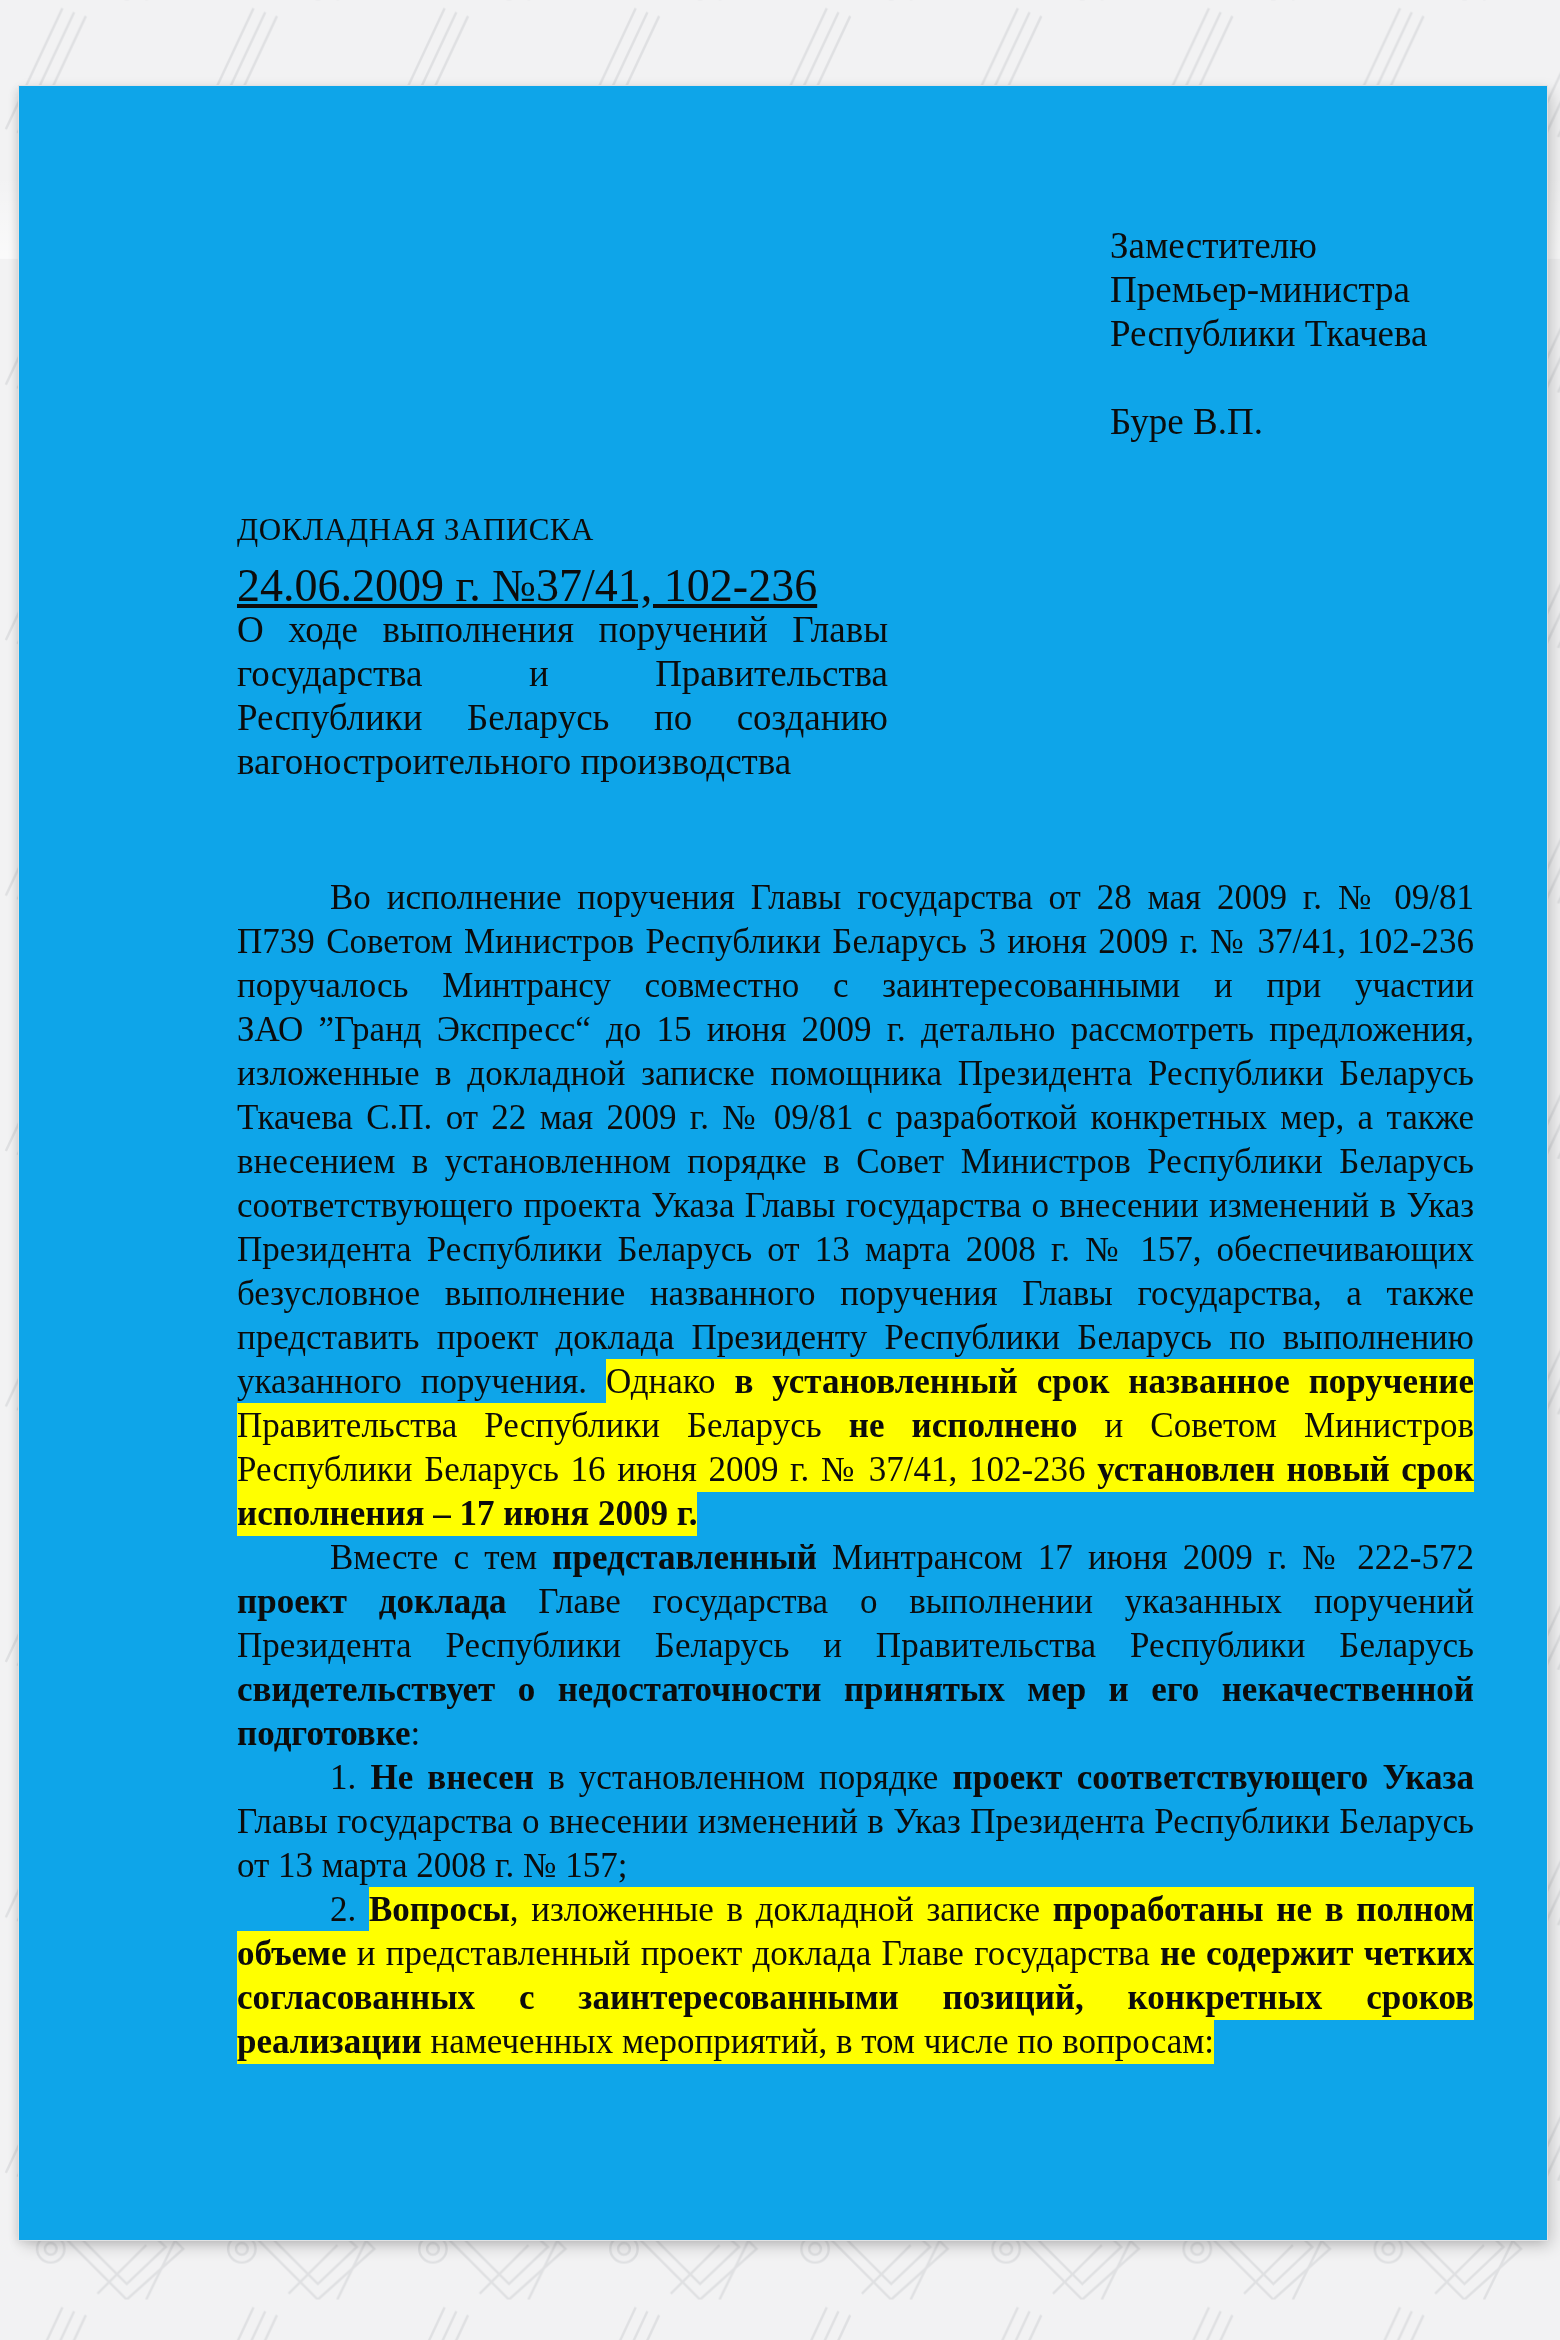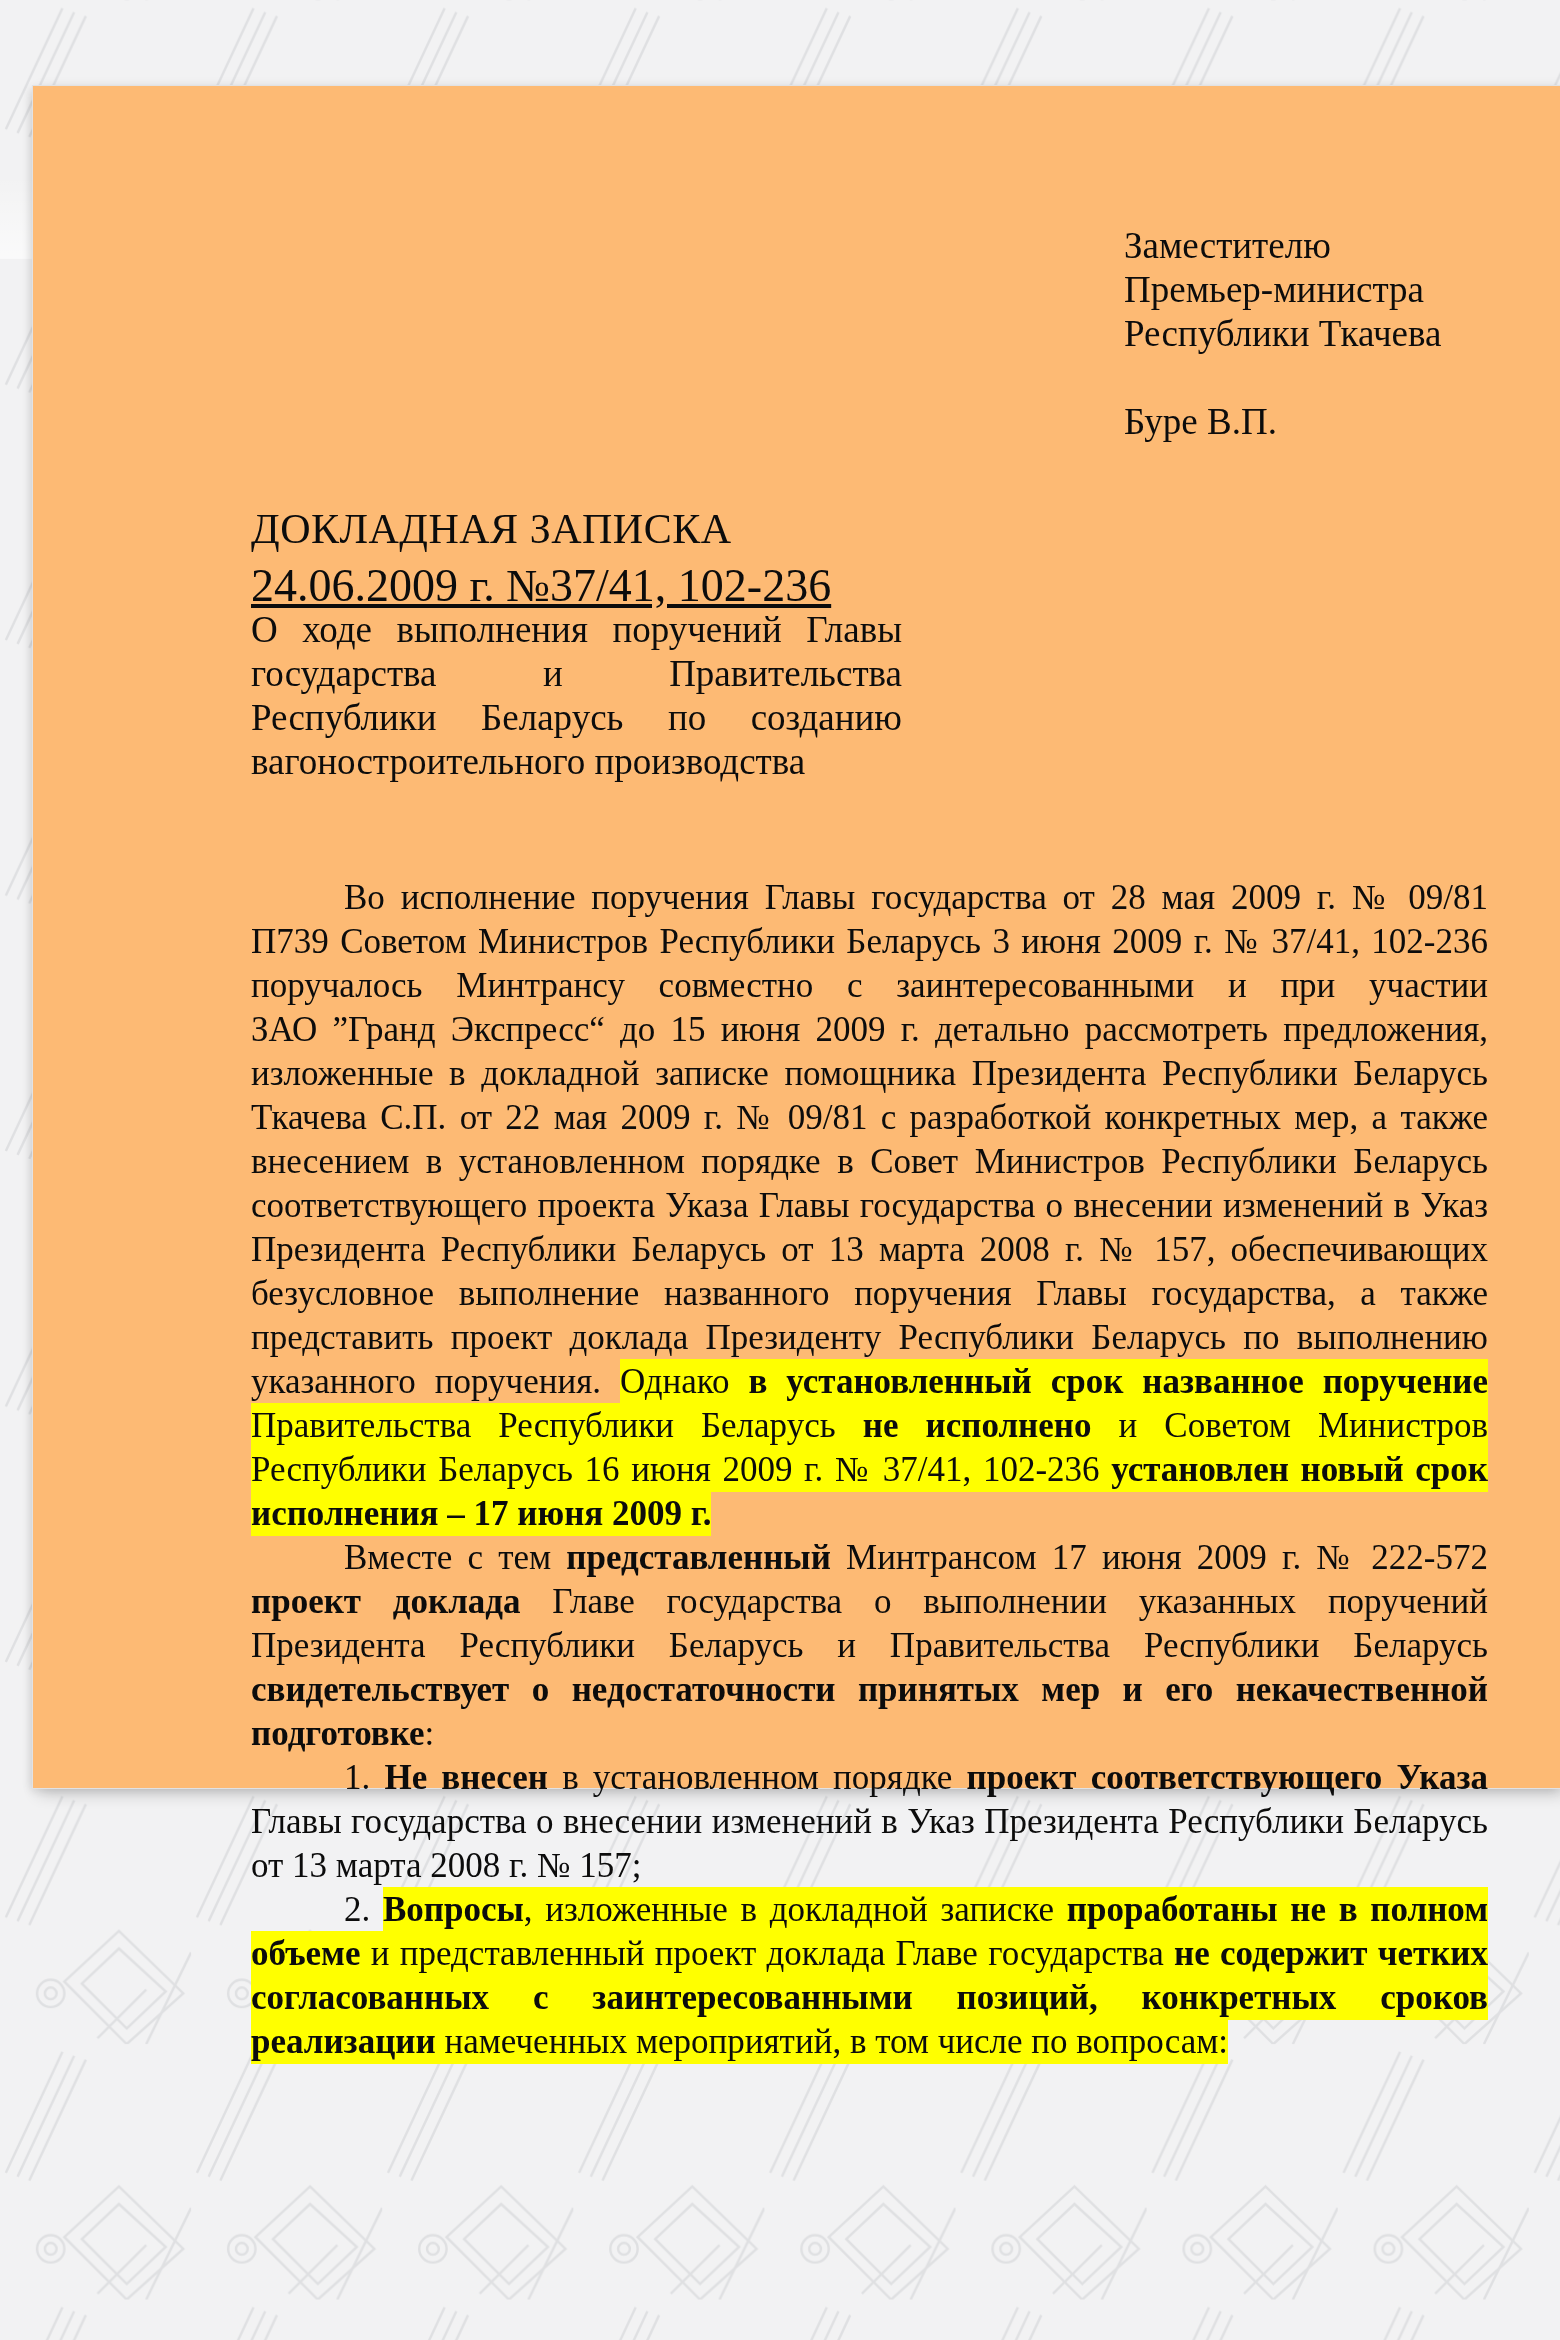--- a/index.html
+++ b/index.html
@@ -15,46 +15,46 @@
     font-family: "Liberation Serif", "DejaVu Serif", serif;
     color: #0c0c0c;
   }
   .bg-svg {
     position: absolute;
     left: 0; top: 0;
     width: 1560px; height: 2341px;
   }
   .page {
     position: absolute;
-    left: 33px;
+    left: 19px;
     top: 86px;
     width: 1528px;
-    height: 1702px;
-    background: #fdba74;
+    height: 2154px;
+    background: #0ea5e9;
     box-shadow: 0 0 0 1px #e2e2e3, 4.9px 5.9px 15.6px rgba(0,0,0,.20), -2.9px 2.9px 8.8px rgba(0,0,0,.10);
   }
   .content {
     position: absolute;
     left: 218px;
     top: 0;
     width: 1237px;
   }
   .recipient {
     margin: 138px 0 0 873px;
     font-size: 37px;
     line-height: 44px;
   }
   .recipient-name {
     margin-top: 44px;
     font-size: 37px;
     line-height: 44px;
   }
   .doc-title {
     margin-top: 61px;
-    font-size: 42px;
+    font-size: 31px;
     line-height: 49px;
     font-weight: normal;
     letter-spacing: 0.5px;
   }
   .date-line {
     margin-top: 9.8px;
     font-size: 46px;
     line-height: 44px;
     text-decoration: underline;
   }

